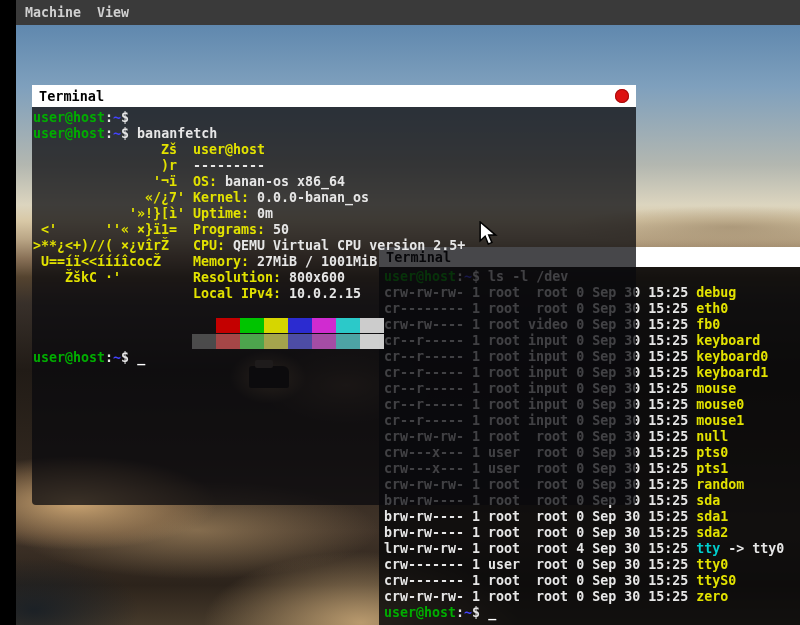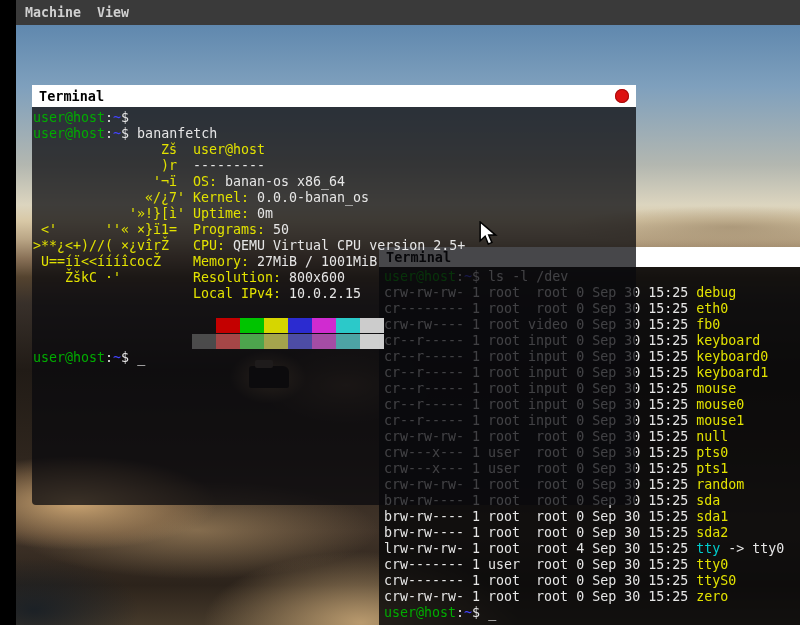--- a/index.html
+++ b/index.html
@@ -33,21 +33,21 @@
   .truck:before { content:""; position:absolute; left:6px; top:-6px; width:18px; height:8px;
                   background:#5e5144; border-radius:2px; }
 
   
   .window { position:absolute; }
   .titlebar { background:#ffffff; color:#000; display:flex; align-items:center;
               padding:0 7px; font-weight:bold; }
   .title-text { font-size:13.5px; }
   .close-btn { margin-left:auto; width:14px; height:14px; border-radius:50%;
                background:#dd1111; box-shadow:inset 0 0 0 1px #a50c0c; }
-  .termbody { color:#e6e6e6; font-size:13.3px; line-height:16px; font-weight:normal;
+  .termbody { color:#e6e6e6; font-size:13.3px; line-height:16px; font-weight:bold;
               white-space:pre; overflow:hidden; }
   .tline { height:16px; white-space:pre; }
 
   
   #front-window { left:16px; top:85px; width:604px; height:420px; z-index:3;
                   border-radius:0 0 4px 4px; overflow:hidden; }
   #front-window .titlebar { height:22px; }
   #front-window .termbody { height:398px; background:rgba(10,10,14,0.75); padding:3px 0 0 1px; }
 
   

